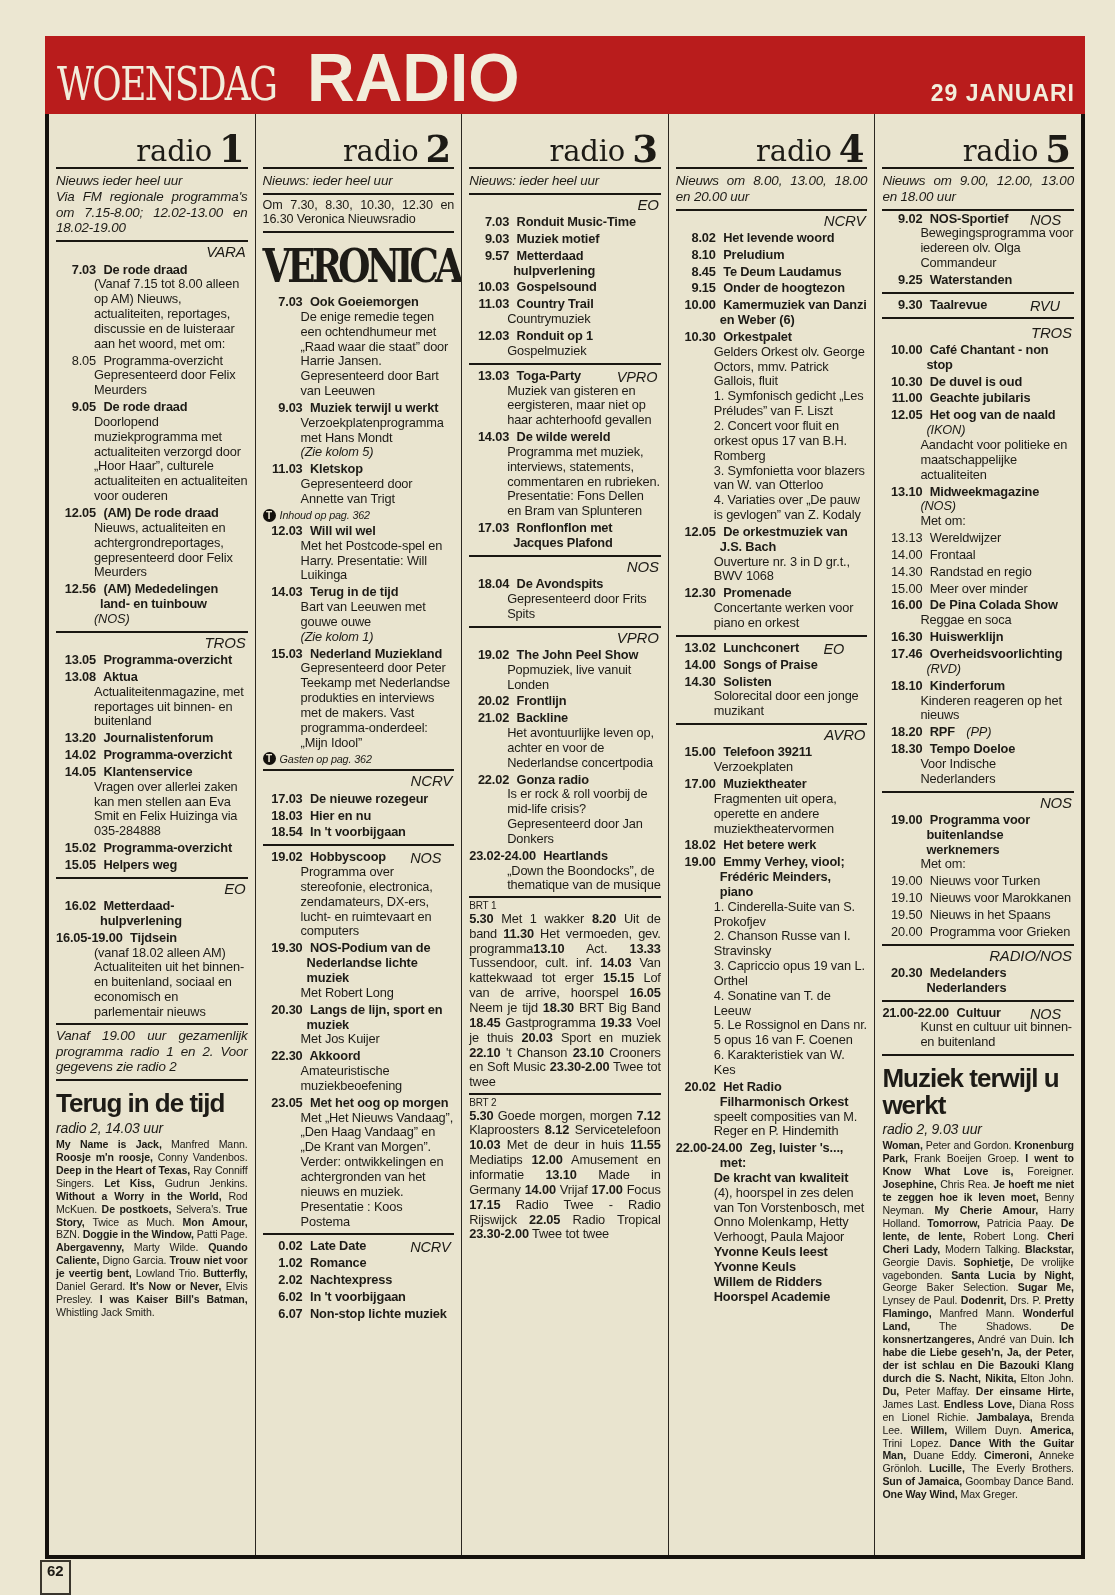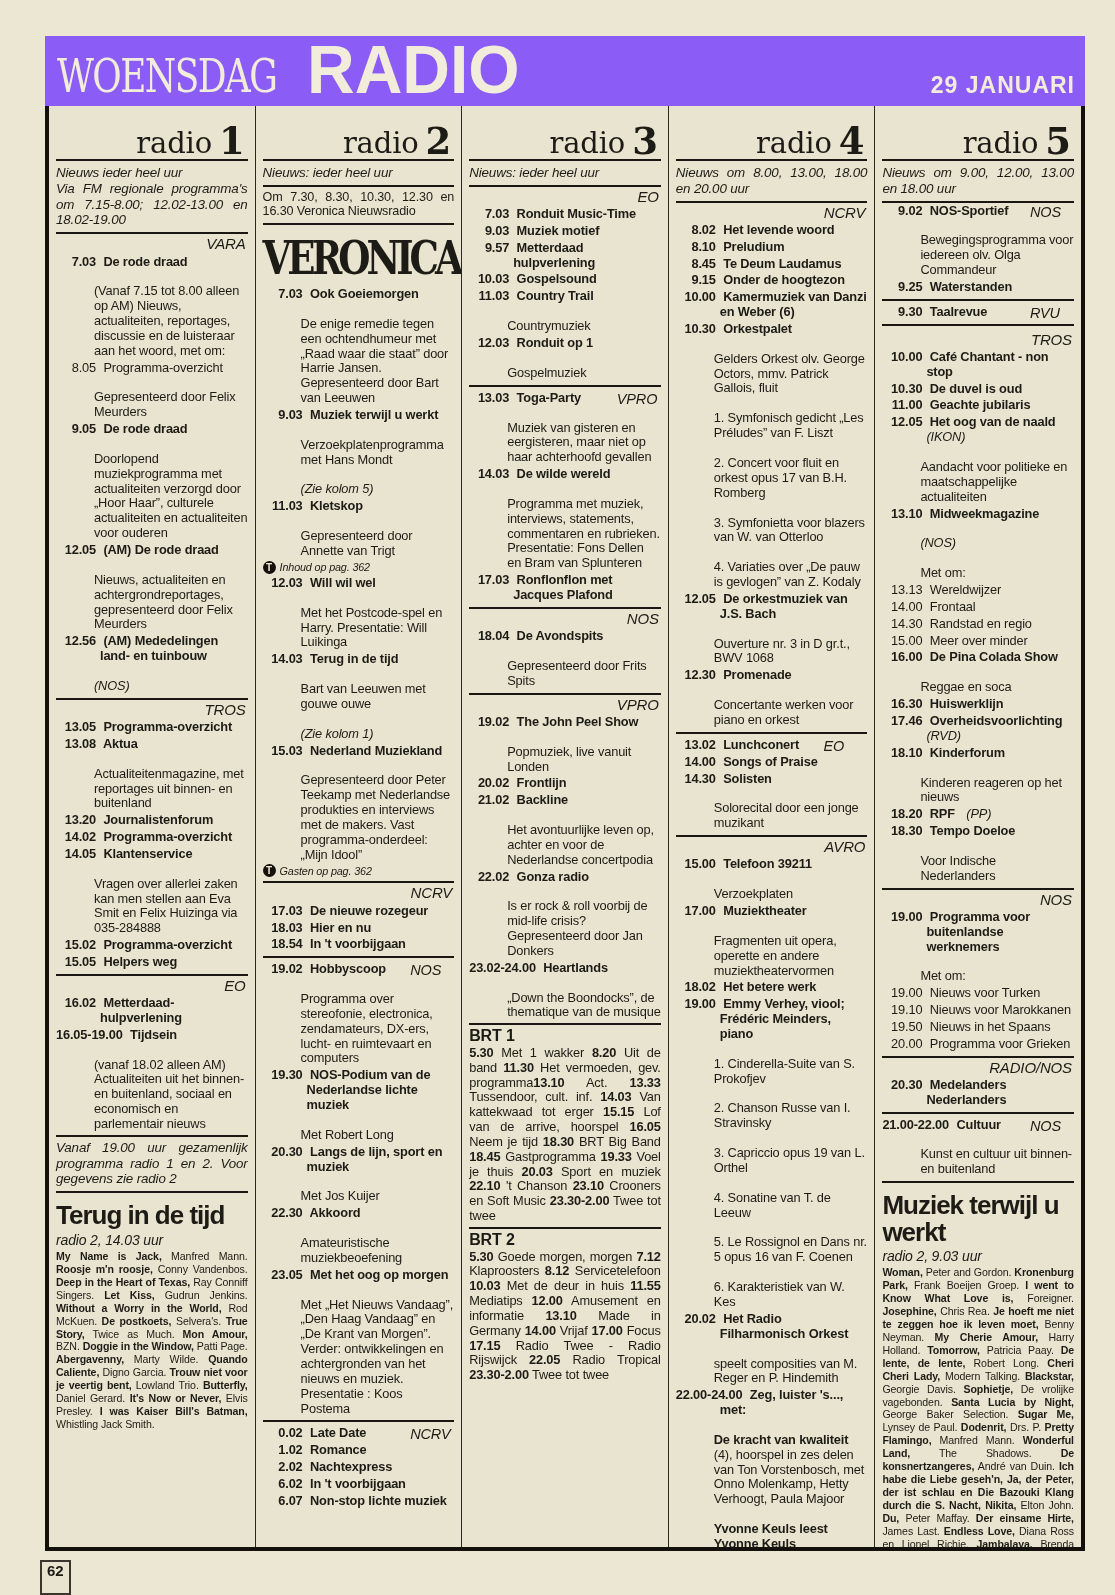--- a/index.html
+++ b/index.html
@@ -3,21 +3,21 @@
 <meta charset="utf-8">
 <style>
   html,body{margin:0;padding:0;}
   body{
     width:1115px;height:1595px;position:relative;overflow:hidden;
     background:#ece7d2;color:#1d1b16;
     font-family:"Liberation Sans",sans-serif;
   }
   .page-inner{position:absolute;left:45px;top:36px;width:1040px;}
   
-  .masthead{position:relative;height:70px;background:#8b5cf6;color:#f2eddb;}
+  .masthead{position:relative;height:78px;background:#b91c1c;color:#f2eddb;}
   .woensdag{
     position:absolute;left:12px;bottom:7px;
     font-family:"DejaVu Serif",serif;font-size:46px;line-height:1;
     letter-spacing:-2px;transform:scaleX(0.78);transform-origin:left bottom;
     white-space:nowrap;
   }
   .radio-logo{
     position:absolute;left:262px;bottom:3px;
     font-size:66px;line-height:1;font-weight:bold;letter-spacing:0;
     transform:scaleY(1.05);transform-origin:left bottom;white-space:nowrap;
@@ -60,36 +60,36 @@
     text-align:right;font-style:italic;font-size:15px;line-height:1.15;
     padding:1px 2px 1px 0;
   }
   .org.ruled{border-top:2px solid #1a1712;margin-top:4px;}
   .prog{margin:1px 0 2px;}
   .prog .head{font-weight:bold;padding-left:44px;text-indent:-44px;}
   .prog.light .head{font-weight:normal;}
   .prog .time{display:inline-block;min-width:40px;text-align:right;text-indent:0;margin-right:4px;}
   .prog .org-inline{float:right;font-weight:normal;font-style:italic;font-size:14.5px;}
   .prog .ti{font-weight:normal;font-style:italic;margin-left:8px;}
-  .prog .dline{padding-left:38px;margin-top:15px;}
+  .prog .dline{padding-left:38px;}
   .prog .dline.it{font-style:italic;}
   .ruled-after{border-bottom:2px solid #1a1712;padding-bottom:4px;margin-bottom:4px;}
   .tnote{display:flex;align-items:center;gap:4px;font-size:10.8px;margin:0 0 2px;}
   .tnote-text{font-style:italic;}
   .t-icon{
     flex:none;width:13px;height:13px;border-radius:50%;background:#14110d;color:#efe9d4;
     font-size:10px;font-weight:bold;font-style:normal;
     display:inline-flex;align-items:center;justify-content:center;
   }
   .note{
     font-style:italic;font-size:13.4px;line-height:1.18;text-align:justify;
     border-top:2px solid #1a1712;padding:3px 0 4px;margin-top:3px;
   }
   .runon{border-top:2px solid #1a1712;padding-top:2px;margin-top:3px;text-align:justify;}
-  .runon-head{font-weight:bold;font-size:16px;}
+  .runon-head{font-weight:normal;font-size:10px;}
   .feature{margin-top:2px;padding-top:2px;}
   .f-title{font-weight:bold;font-size:26px;line-height:1.02;letter-spacing:-1px;margin:3px 0 3px;}
   .f-sub{font-style:italic;font-size:14px;margin-bottom:2px;}
   .f-text{font-size:10.6px;line-height:1.22;text-align:justify;letter-spacing:-0.1px;}
   
   .pageno{
     position:absolute;left:40px;top:1560px;
     border:2px solid #3a362d;padding:0 5px 14px;background:#e9e4cf;
     font-size:15px;font-weight:bold;
   }

